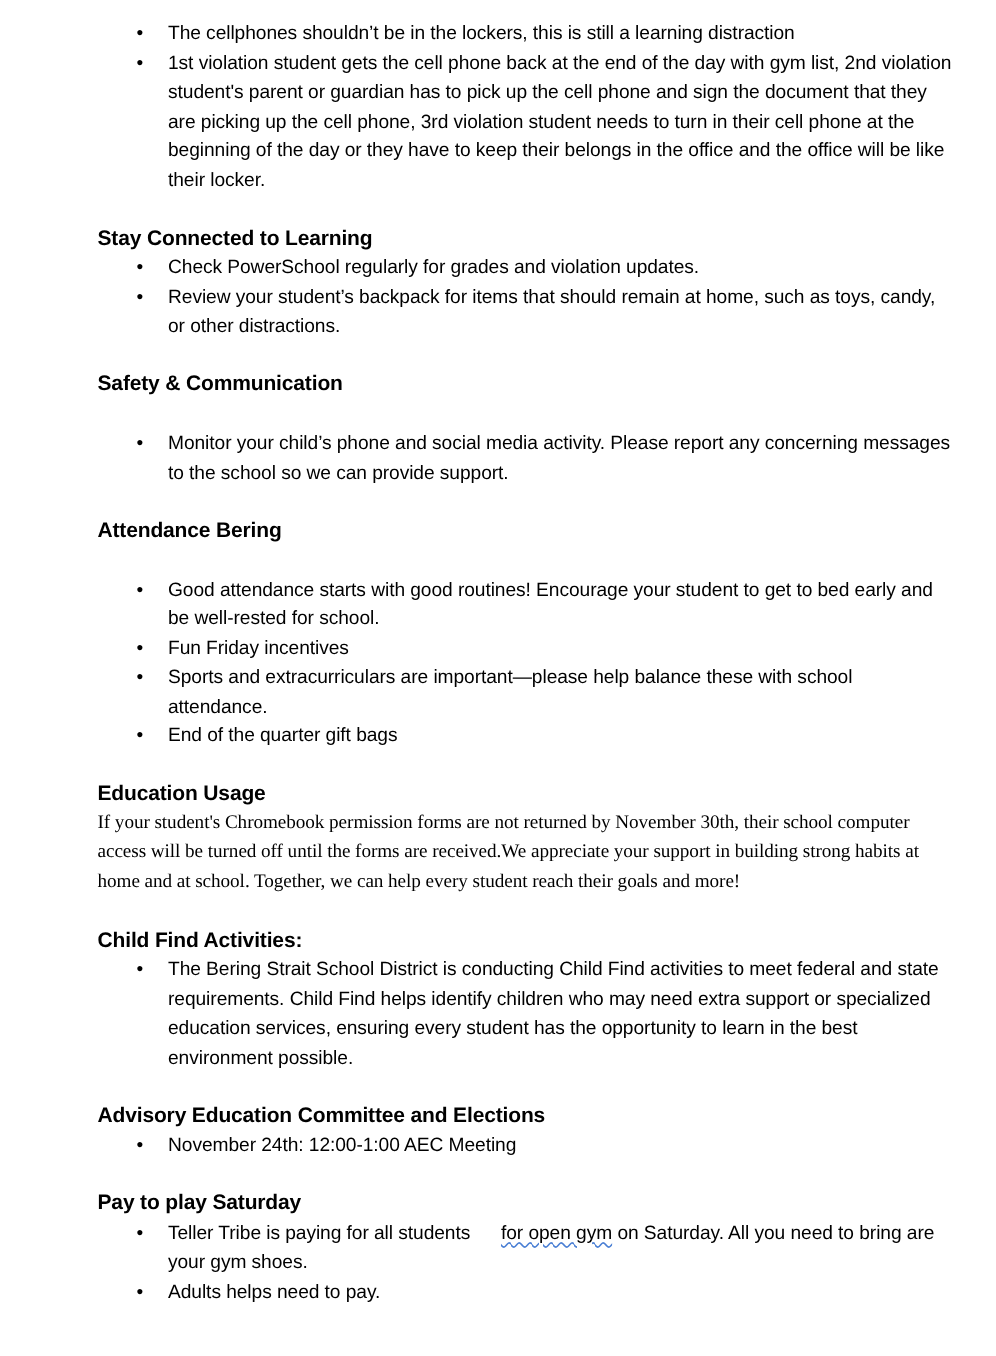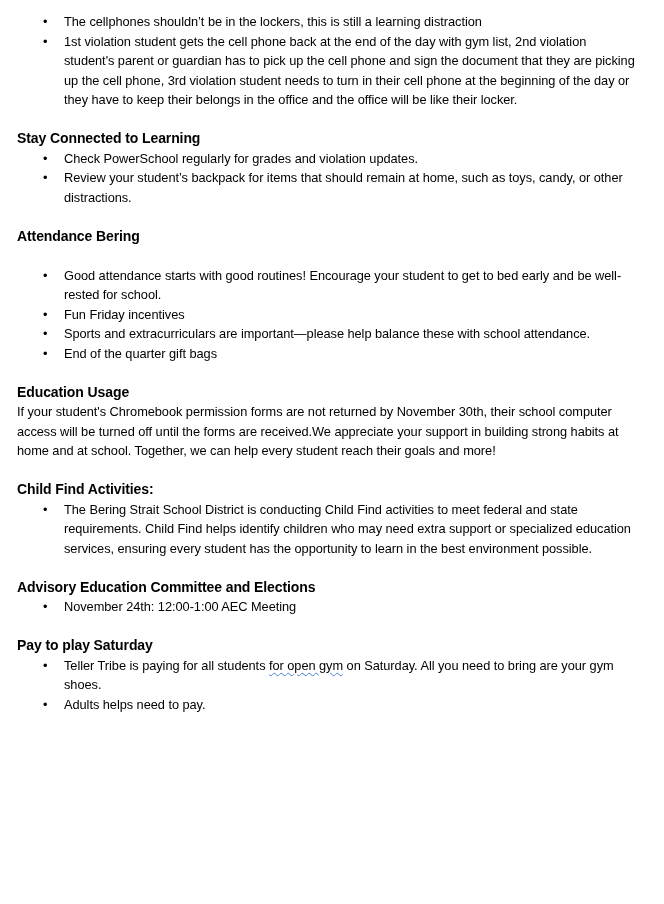--- a/index.html
+++ b/index.html
@@ -15,20 +15,21 @@
     -webkit-font-smoothing: antialiased;
   }
   #page {
     position: relative;
     width: 664px;
     height: 904px;
     background: #ffffff;
     overflow: hidden;
     padding-top: 12px;
     box-sizing: border-box;
+    padding-left: 48px;
   }
   .doc {
     padding: 0 28px 0 17px;
   }
   
   .heading {
     font-size: 14px;
     font-weight: bold;
     line-height: 19.5px;
     margin: 0;
@@ -55,52 +56,62 @@
     top: 0;
     font-size: 12.8px;
     line-height: 19.5px;
   }
   
   p.para {
     font-size: 12.8px;
     line-height: 19.5px;
     margin: 0;
     letter-spacing: -0.05px;
+    font-family: Liberation Serif, serif;
   }
   
   .blank-line {
     height: 19.5px;
   }
   
   .squiggle {
     text-decoration: underline;
     text-decoration-style: wavy;
     text-decoration-color: #4a7fd4;
     text-decoration-thickness: 1px;
     text-underline-offset: 2px;
+    margin-left: 17px;
   }
 </style>
 </head>
 <body>
 
 <div id="page">
   <div class="doc">
     <div id="sections-root">
         <section>
           <ul class="bullets">
             <li>The cellphones shouldn’t be in the lockers, this is still a learning distraction</li>
             <li>1st violation student gets the cell phone back at the end of the day with gym list, 2nd violation student's parent or guardian has to pick up the cell phone and sign the document that they are picking up the cell phone, 3rd violation student needs to turn in their cell phone at the beginning of the day or they have to keep their belongs in the office and the office will be like their locker.</li>
           </ul>
         </section>
         <section>
           <div class="blank-line"></div>
           <div class="heading">Stay Connected to Learning</div>
           <ul class="bullets">
             <li>Check PowerSchool regularly for grades and violation updates.</li>
             <li>Review your student’s backpack for items that should remain at home, such as toys, candy, or other distractions.</li>
+          </ul>
+        </section>
+        <section>
+          <div class="blank-line"></div>
+          <div class="heading">Safety &amp; Communication</div>
+          <div class="blank-line"></div>
+          <ul class="bullets">
+            <li>Monitor your child’s phone and social media activity. Please report any concerning messages to the school so we can provide support.</li>
           </ul>
         </section>
         <section>
           <div class="blank-line"></div>
           <div class="heading">Attendance Bering</div>
           <div class="blank-line"></div>
           <ul class="bullets">
             <li>Good attendance starts with good routines! Encourage your student to get to bed early and be well-rested for school.</li>
             <li>Fun Friday incentives</li>
             <li>Sports and extracurriculars are important—please help balance these with school attendance.</li>

